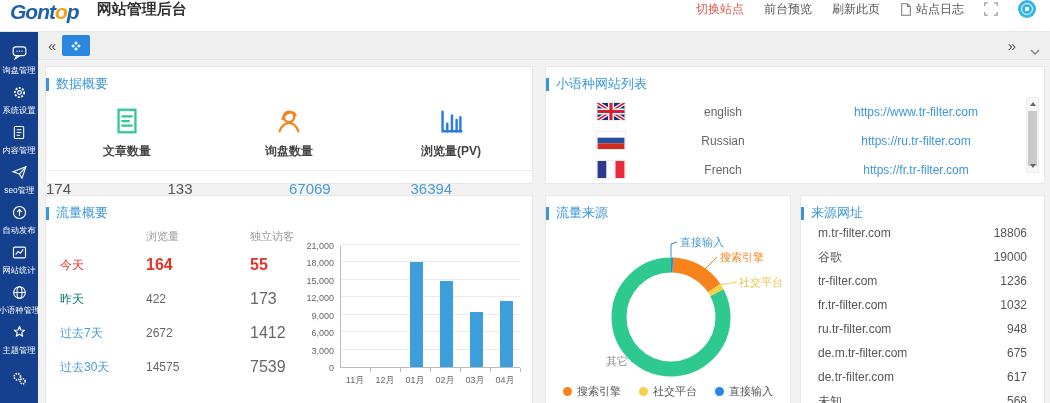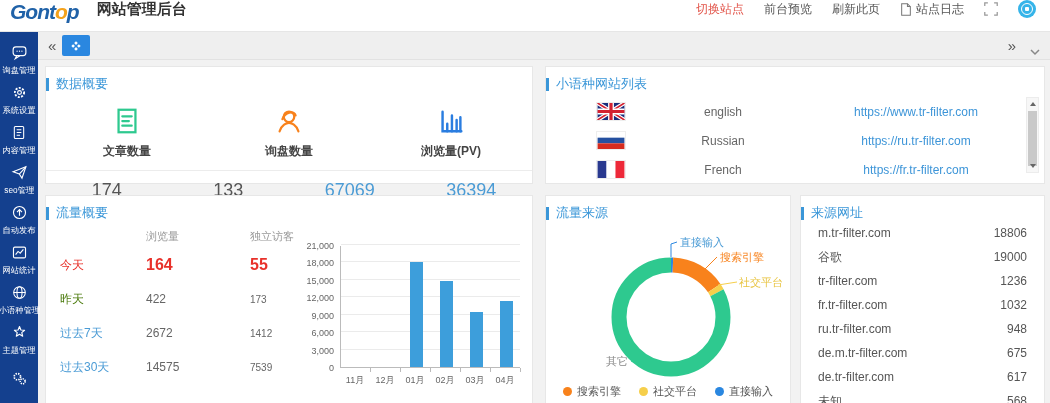--- a/index.html
+++ b/index.html
@@ -48,21 +48,21 @@
   .ptitle { display:flex; align-items:center; padding-top:8px; font-size:13px; color:#3a96d8; }
   .pbar { width:3px; height:13px; background:#3a96d8; margin-right:7px; }
 
   
   .stats { display:flex; margin-top:9px; }
   .stat { flex:1; text-align:center; }
   .stat-icon { height:34px; display:flex; align-items:flex-end; justify-content:center; }
   .stat-label { font-size:12px; color:#444; font-weight:bold; margin-top:7px; }
   .stat-divider { border-top:1px solid #ececec; margin-top:10px; }
   .stat-values { display:flex; margin-top:9px; }
-  .stat-value { flex:1; text-align:center; font-size:18px; }
+  .stat-value { flex:1; font-size:15px; }
 
   
   .lang-rows { position:absolute; left:14px; right:30px; top:30px; }
   .lang-row { height:29px; display:flex; align-items:center; }
   .flag { width:32px; height:20px; margin-left:36px; display:inline-flex; }
   .flag svg { width:30px; height:19px; border:1px solid #eee; }
   .lang-name { width:190px; text-align:center; font-size:12px; color:#666; }
   .lang-url { flex:1; text-align:center; font-size:12px; color:#3d95d8; text-decoration:none; cursor:pointer; }
   .sbar { position:absolute; right:5px; top:30px; bottom:10px; width:13px; background:#f7f7f7; border:1px solid #ececec; }
   .sbar-btn { position:absolute; left:0; right:0; height:12px; display:flex; align-items:center; justify-content:center; cursor:pointer; }
@@ -70,24 +70,24 @@
   .tri-up { width:0; height:0; border-left:3px solid transparent; border-right:3px solid transparent; border-bottom:4px solid #666; }
   .tri-dn { width:0; height:0; border-left:3px solid transparent; border-right:3px solid transparent; border-top:4px solid #666; }
   .sbar-thumb { position:absolute; left:1px; right:1px; top:13px; height:55px; background:#c9c9c9; cursor:grab; }
 
   
   .tsum-table { position:absolute; left:14px; top:28px; width:234px; }
   .trow { display:flex; align-items:center; height:34px; }
   .trow.thead { height:24px; }
   .tc1 { width:86px; font-size:12px; }
   .tc2 { width:104px; font-size:12px; }
-  .tc3 { flex:1; font-size:10px; }
+  .tc3 { flex:1; font-size:16px; }
   .th { color:#999; font-size:11px; }
   .lbl-today { color:#e8312a; } .val-today { color:#e8312a; font-size:16px; font-weight:bold; }
-  .lbl-plain { color:#4d7c0f; } .lbl-link { color:#4a9bd5; cursor:pointer; }
+  .lbl-plain { color:#0f766e; } .lbl-link { color:#4a9bd5; cursor:pointer; }
   .val-plain { color:#666; }
 
   
   .bchart { position:absolute; left:252px; top:42px; width:228px; height:156px; font-size:9px; color:#666; }
   .bplot { position:absolute; left:42px; top:8px; width:180px; height:122px;
            border-left:1px solid #bbb; border-bottom:1px solid #bbb; }
   .gridline { position:absolute; left:0; right:0; height:1px; background:#ebebeb; }
   .bbar { position:absolute; bottom:0; width:13px; }
   .ylab { position:absolute; left:0; width:36px; text-align:right; }
   .xlab { position:absolute; width:32px; text-align:center; top:136px; }

